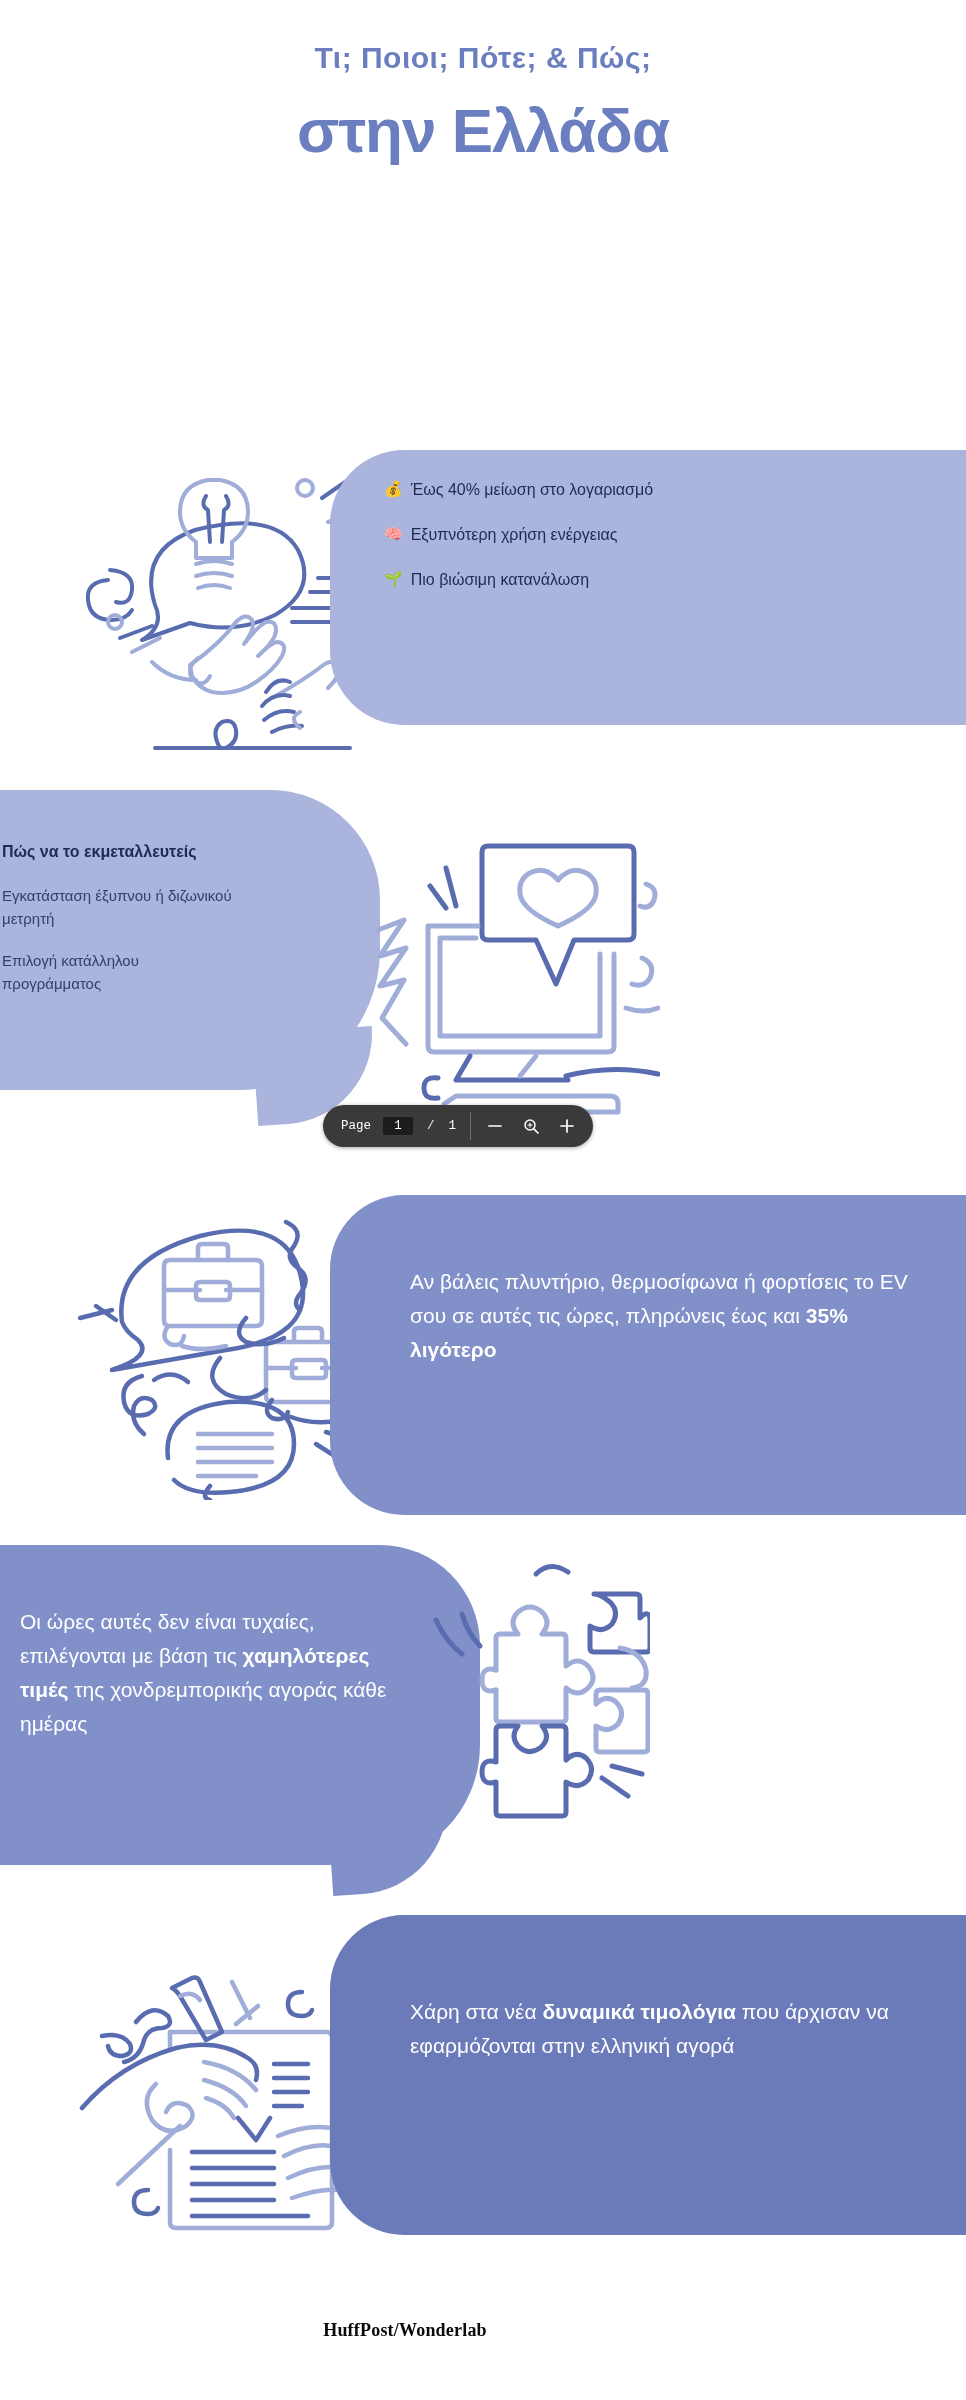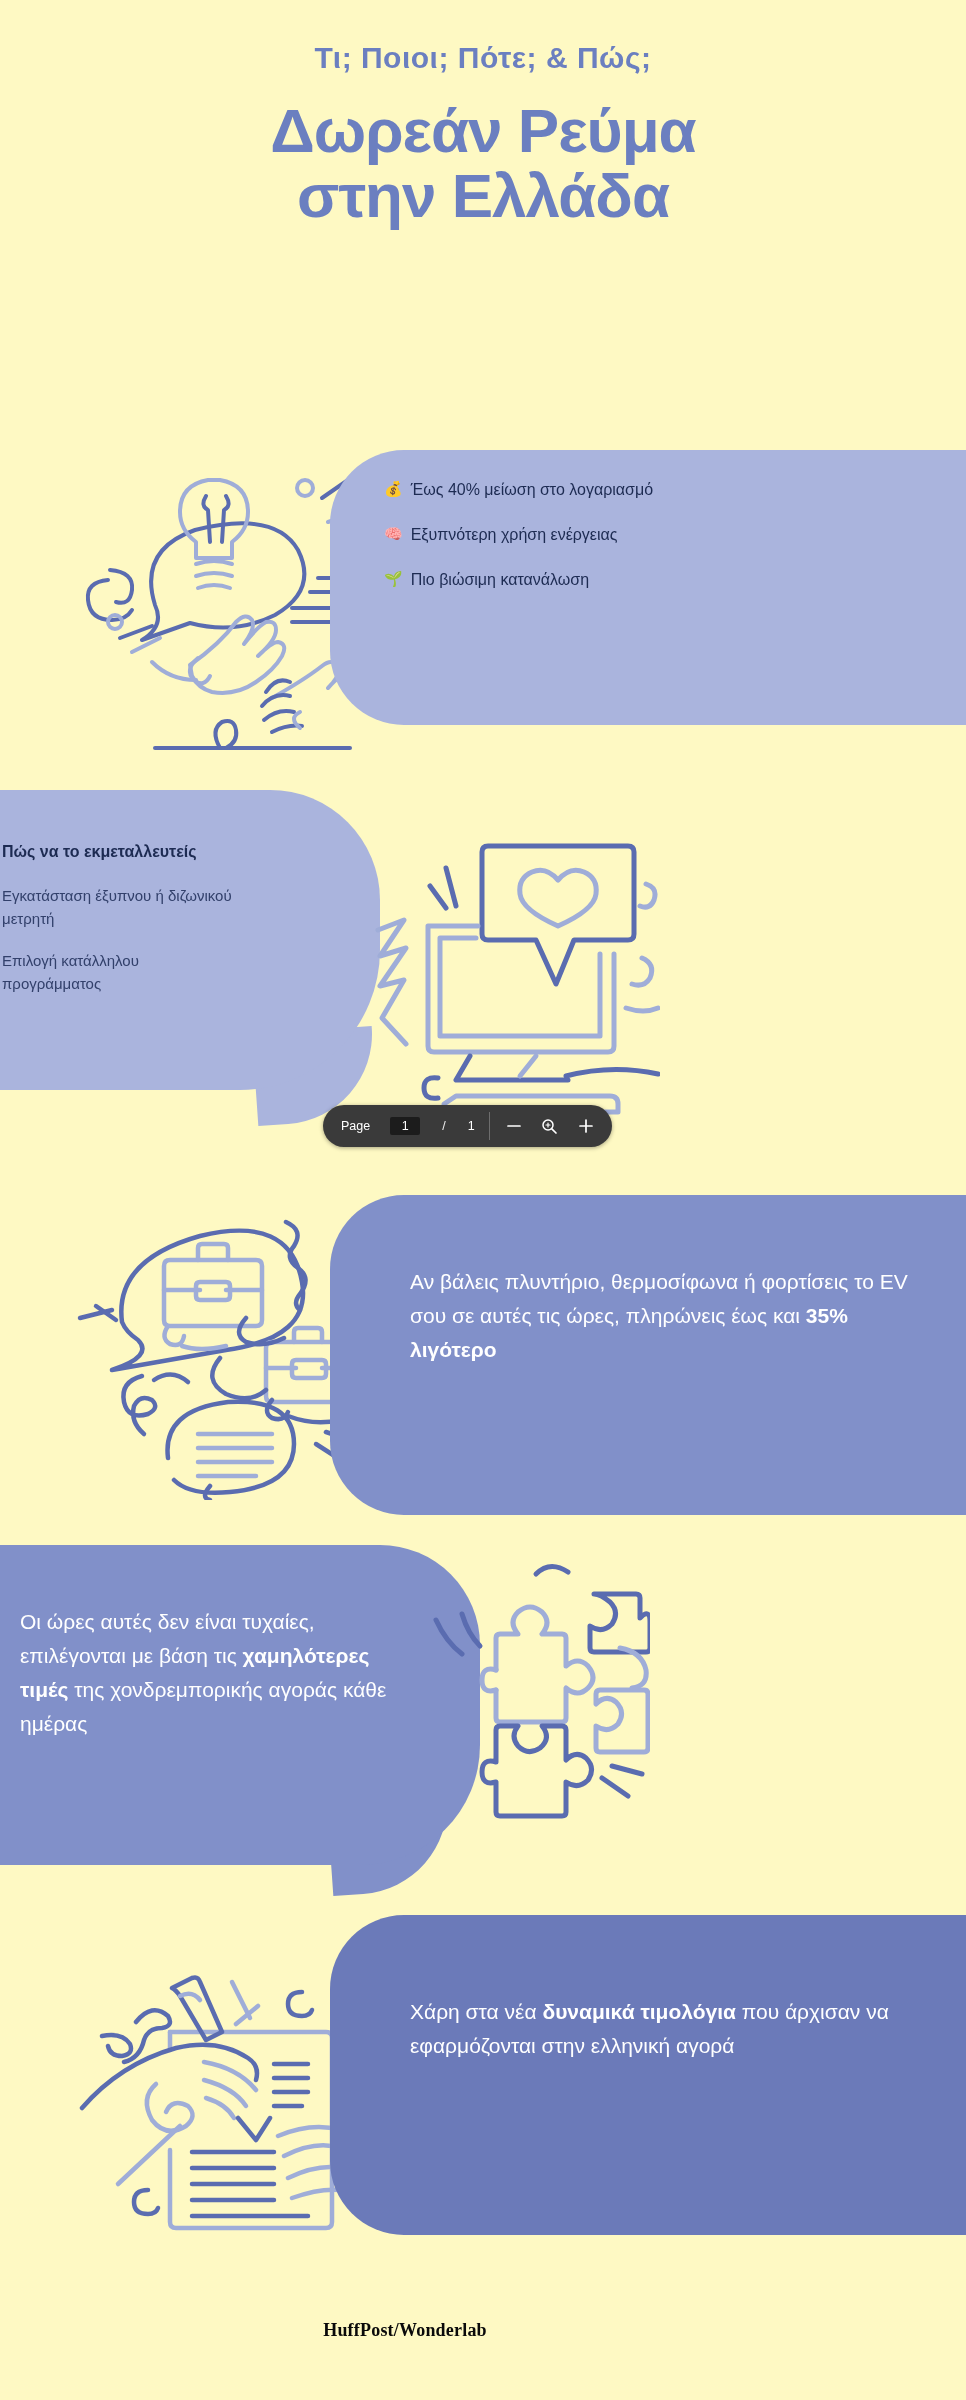--- a/index.html
+++ b/index.html
@@ -5,21 +5,21 @@
   * { margin:0; padding:0; box-sizing:border-box; }
   html, body {
     width:966px; height:2400px;
     background:#e4e8f4;
     font-family:"Liberation Sans", sans-serif;
     overflow:hidden;
   }
   #page {
     position:relative;
     width:966px; height:2400px;
-    background:#fef9c3;
+    background:#ffffff;
     overflow:hidden;
   }
 
   
   .header { position:absolute; left:0; top:40px; width:966px; text-align:center; }
   .eyebrow {
     font-size:30px; font-weight:700; color:#6b7fc0;
     letter-spacing:.5px; line-height:1.2;
   }
   .headline {
@@ -120,21 +120,21 @@
   
   #pdf-toolbar {
     position:absolute; left:323px; top:1105px;
     height:42px; display:flex; align-items:stretch;
     background:#3a3a3a; border-radius:21px;
     color:#fff; font-size:12.5px;
     box-shadow:0 1px 4px rgba(0,0,0,.35);
     z-index:50;
   }
   #pdf-toolbar .grp { display:flex; align-items:center; }
-  #pdf-toolbar .grp.left { padding:0 14px 0 18px; gap:20px; }
+  #pdf-toolbar .grp.left { padding:0 14px 0 18px; gap:12px;font-family:Liberation Mono, monospace; }
   #pdf-toolbar .divider { width:1px; background:#6d6d6d; margin:7px 0; }
   #pdf-toolbar .grp.right { padding:0 16px 0 14px; gap:16px; }
   #pdf-toolbar .lbl { font-size:12.5px; }
   #pdf-toolbar .pagebox {
     background:#1c1c1c; border-radius:2px;
     min-width:30px; height:18px; line-height:18px;
     text-align:center; font-size:12.5px; color:#fff;
   }
   #pdf-toolbar .slash { opacity:.9; padding:0 2px; }
   #pdf-toolbar .total { font-size:12.5px; }
@@ -145,21 +145,20 @@
   #pdf-toolbar .tbtn svg { display:block; }
 </style>
 </head>
 <body>
 
 <div id="page">
 
   <div class="header">
     <div class="eyebrow">Τι; Ποιοι; Πότε; &amp; Πώς;</div>
     <div class="headline">
-      <span>Δωρεάν Ρεύμα</span>
       <span>στην Ελλάδα</span>
     </div>
   </div>
 
   <svg class="illus" style="left:60px; top:430px;" width="300" height="330" viewBox="0 0 300 330">
     <g fill="none" stroke-linecap="round" stroke-linejoin="round" stroke-width="4">
 
       <path d="M95 175 Q78 120 135 100 Q215 80 238 120 Q258 160 215 185 Q175 205 130 193 L82 210 Q105 196 95 175Z" stroke="#5a6cb0"></path>
 
       <path d="M48 150 Q26 152 28 170 Q30 190 52 190 Q66 190 72 180" stroke="#5a6cb0"></path>

